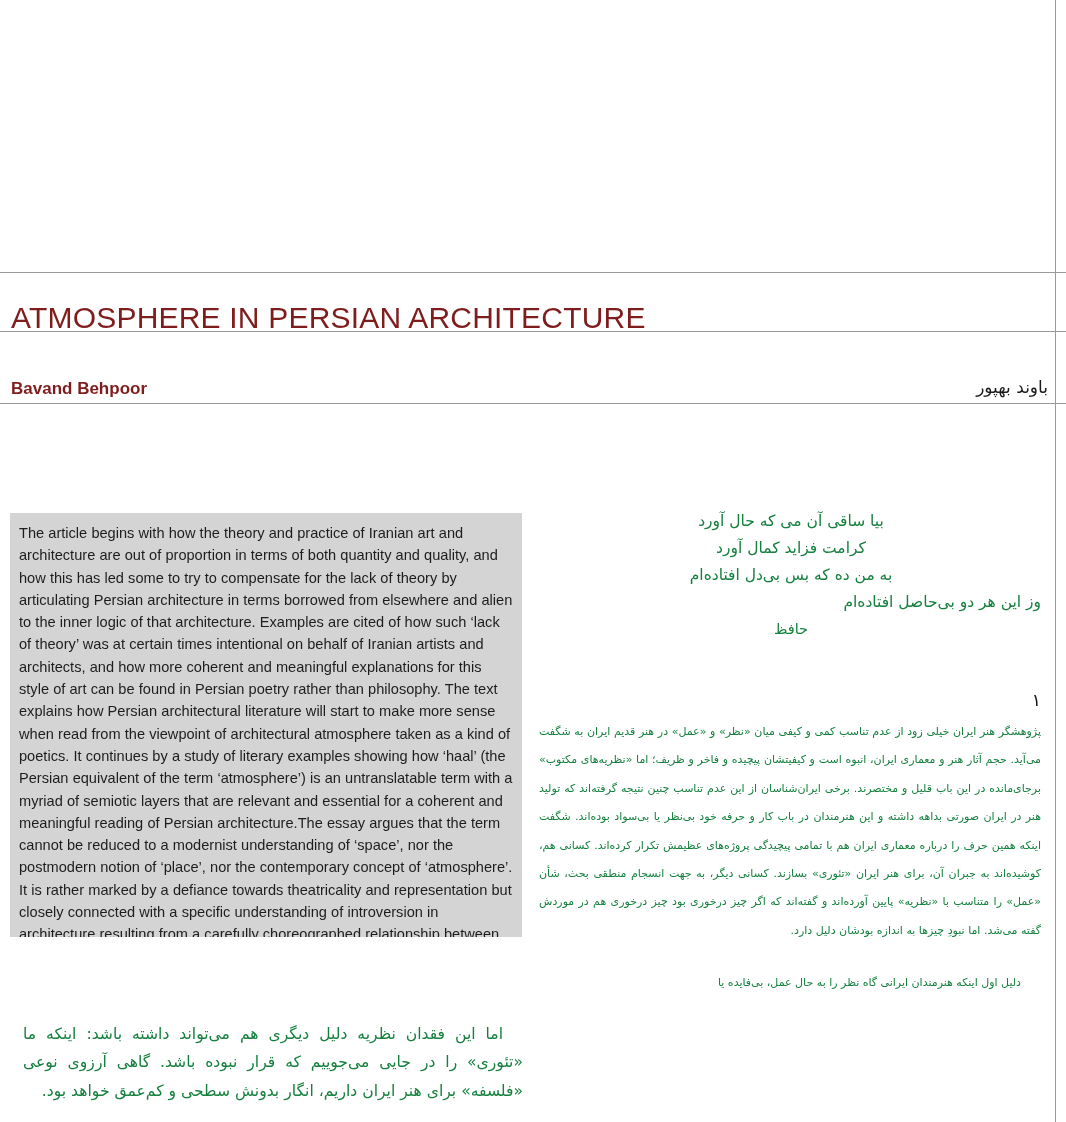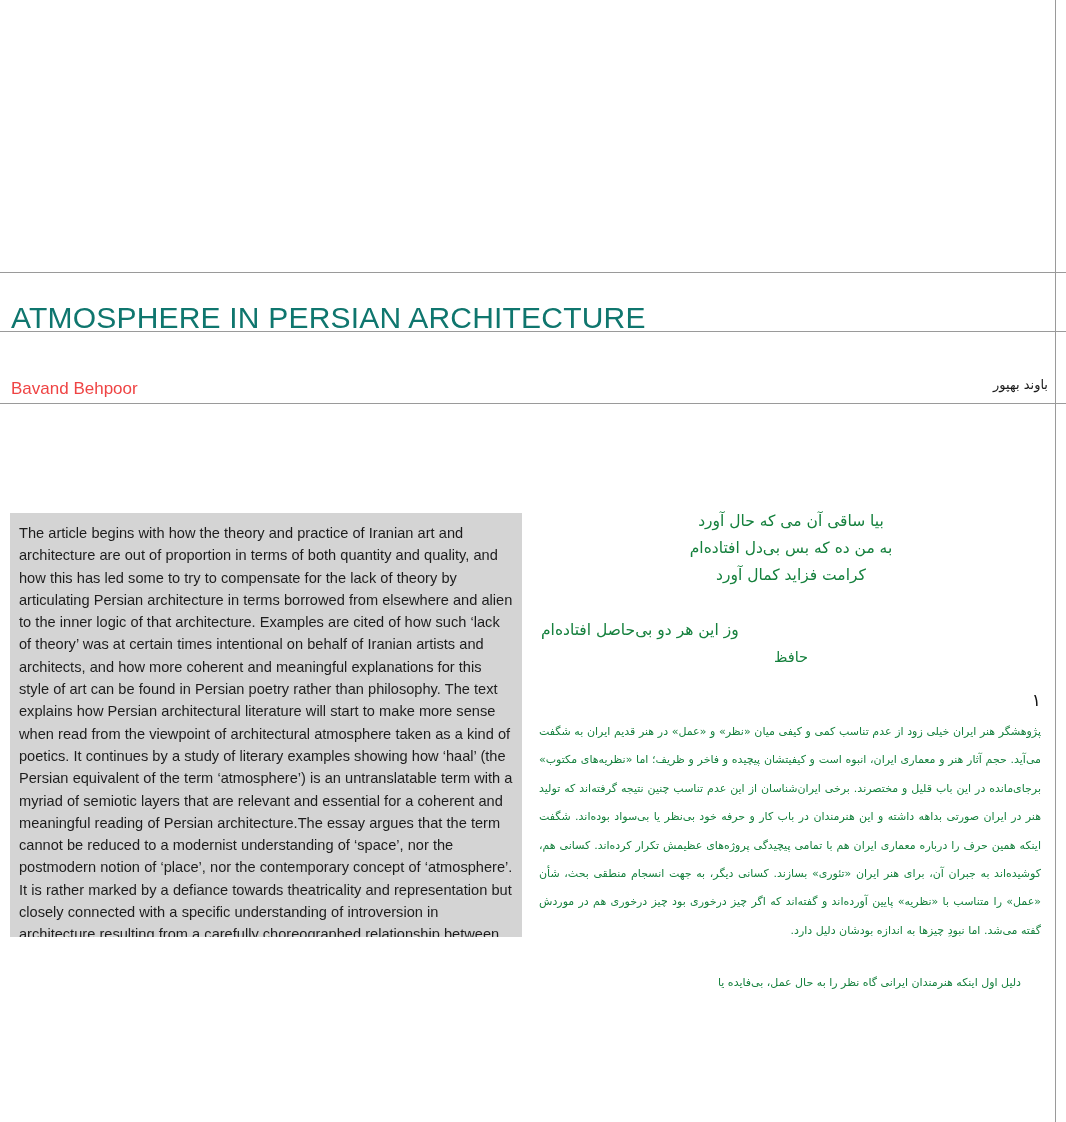--- a/index.html
+++ b/index.html
@@ -61,41 +61,41 @@
   }
 
   .title-en {
     position: absolute;
     left: 11px;
     top: 303px;
     font-size: 30px;
     font-weight: 400;
     line-height: 1.0;
     letter-spacing: 0.2px;
-    color: #0f766e;
+    color: #7f1d1d;
     white-space: nowrap;
   }
 
   .author-en {
     position: absolute;
     left: 11px;
     top: 380px;
     font-size: 17px;
-    font-weight: 400;
+    font-weight: 700;
     line-height: 1.0;
-    color: #ef4444;
+    color: #7f1d1d;
     white-space: nowrap;
   }
 
   .author-fa {
     position: absolute;
     right: 18px;
     top: 378px;
     font-family: "DejaVu Sans", sans-serif;
-    font-size: 13px;
+    font-size: 17px;
     direction: rtl;
     unicode-bidi: isolate;
     line-height: 1.1;
     color: #1a1a1a;
     white-space: nowrap;
   }
 
   
   .abstract {
     position: absolute;
@@ -131,21 +131,21 @@
     right: 25px;
     width: 500px;
     font-size: 15.5px;
     line-height: 27px;
     text-align: center;
   }
   .poem .line { display: block; white-space: nowrap; }
   .poem .l1 { padding-right: 0px;   text-align: center; }
   .poem .l2 { padding-right: 0px;   text-align: center; }
   .poem .l3 { padding-right: 0px;   text-align: center; }
-  .poem .l4 { padding-right: 0px;   text-align: left; margin-top: 28px; }
+  .poem .l4 { padding-right: 0px;   text-align: right; }
   .poem .attrib {
     display: block;
     text-align: center;
     padding-right: 0px;
     margin-top: 0;
     font-size: 14.5px;
   }
 
   .section-num {
     position: absolute;
@@ -200,27 +200,30 @@
   <div class="author-en">Bavand Behpoor</div>
 
   <div class="author-fa">باوند بهپور</div>
 
   <div class="abstract">
     <p>The article begins with how the theory and practice of Iranian art and architecture are out of proportion in terms of both quantity and quality, and how this has led some to try to compensate for the lack of theory by articulating Persian architecture in terms borrowed from elsewhere and alien to the inner logic of that architecture. Examples are cited of how such ‘lack of theory’ was at certain times intentional on behalf of Iranian artists and architects, and how more coherent and meaningful explanations for this style of art can be found in Persian poetry rather than philosophy. The text explains how Persian architectural literature will start to make more sense when read from the viewpoint of architectural atmosphere taken as a kind of poetics. It continues by a study of literary examples showing how ‘haal’ (the Persian equivalent of the term ‘atmosphere’) is an untranslatable term with a myriad of semiotic layers that are relevant and essential for a coherent and meaningful reading of Persian architecture.The essay argues that the term cannot be reduced to a modernist understanding of ‘space’, nor the postmodern notion of ‘place’, nor the contemporary concept of ‘atmosphere’. It is rather marked by a defiance towards theatricality and representation but closely connected with a specific understanding of introversion in architecture resulting from a carefully choreographed relationship between the individual and the collective.</p>
   </div>
 
   <div class="fa-col poem">
     <span class="line l1">بیا ساقی آن می که حال آورد</span>
+    <span class="line l2">کرامت فزاید کمال آورد</span>
     <span class="line l3">به من ده که بس بی‌دل افتاده‌ام</span>
-    <span class="line l2">کرامت فزاید کمال آورد</span>
     <span class="line l4">وز این هر دو بی‌حاصل افتاده‌ام</span>
     <span class="attrib">حافظ</span>
   </div>
 
   <div class="section-num">۱</div>
 
   <div class="fa-col body-right">
     <p>پژوهشگر هنر ایران خیلی زود از عدم تناسب کمی و کیفی میان «نظر» و «عمل» در هنر قدیم ایران به شگفت می‌آید. حجم آثار هنر و معماری ایران، انبوه است و کیفیتشان پیچیده و فاخر و ظریف؛ اما «نظریه‌های مکتوب» برجای‌مانده در این باب قلیل و مختصرند. برخی ایران‌شناسان از این عدم تناسب چنین نتیجه گرفته‌اند که تولید هنر در ایران صورتی بداهه داشته و این هنرمندان در باب کار و حرفه خود بی‌نظر یا بی‌سواد بوده‌اند. شگفت اینکه همین حرف را درباره معماری ایران هم با تمامی پیچیدگی پروژه‌های عظیمش تکرار کرده‌اند. کسانی هم، کوشیده‌اند به جبران آن، برای هنر ایران «تئوری» بسازند. کسانی دیگر، به جهت انسجام منطقی بحث، شأن «عمل» را متناسب با «نظریه» پایین آورده‌اند و گفته‌اند که اگر چیز درخوری بود چیز درخوری هم در موردش گفته می‌شد. اما نبودِ چیزها به اندازه بودشان دلیل دارد.</p>
     <p>دلیل اول اینکه هنرمندان ایرانی گاه نظر را به حال عمل، بی‌فایده یا</p>
   </div>
 
+  <div class="fa-col body-left">
+    <p>اما این فقدان نظریه دلیل دیگری هم می‌تواند داشته باشد: اینکه ما «تئوری» را در جایی می‌جوییم که قرار نبوده باشد. گاهی آرزوی نوعی «فلسفه» برای هنر ایران داریم، انگار بدونش سطحی و کم‌عمق خواهد بود.</p>
+  </div>
 
 </div>
 
 </body></html>

